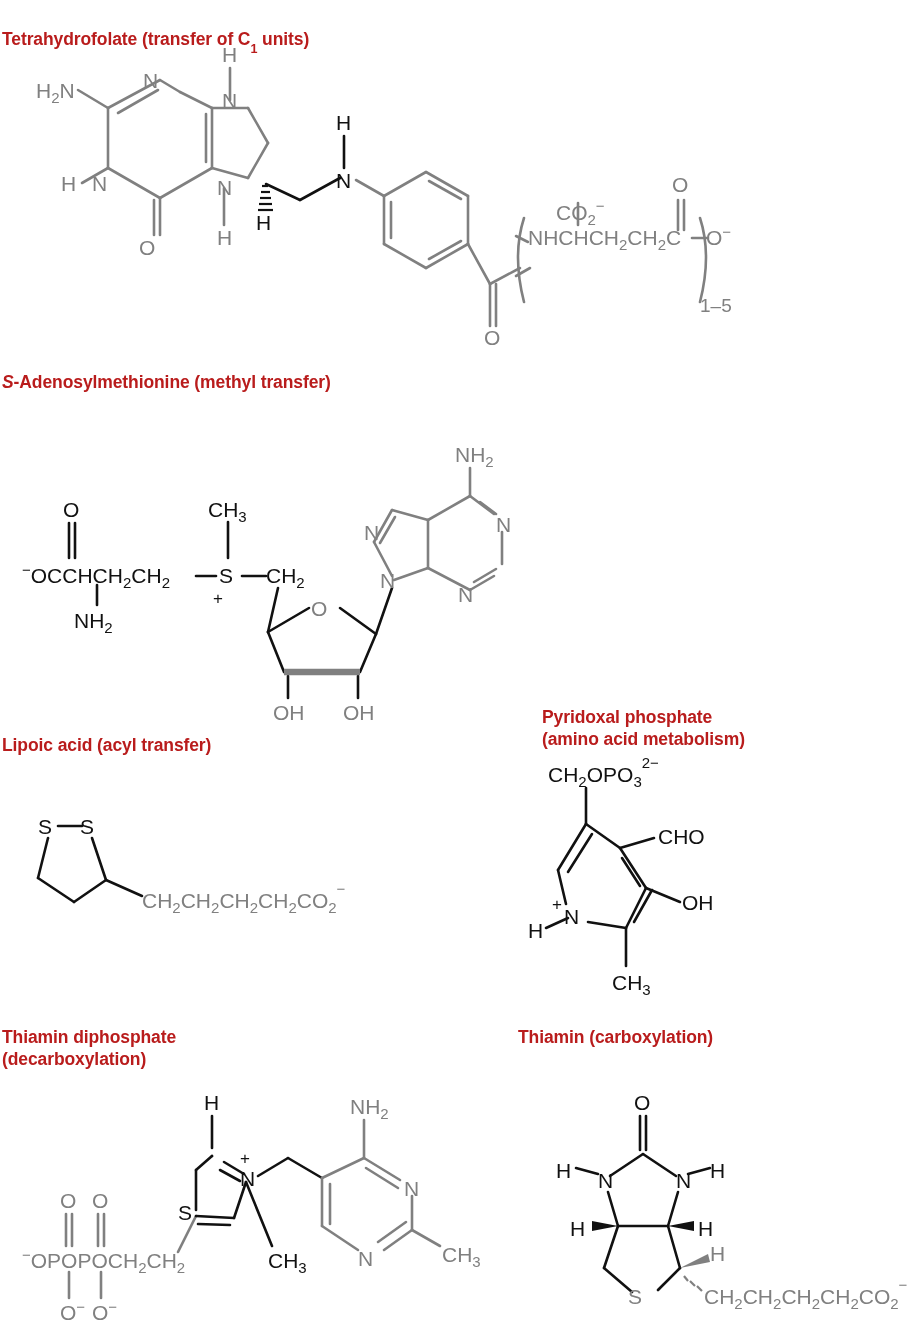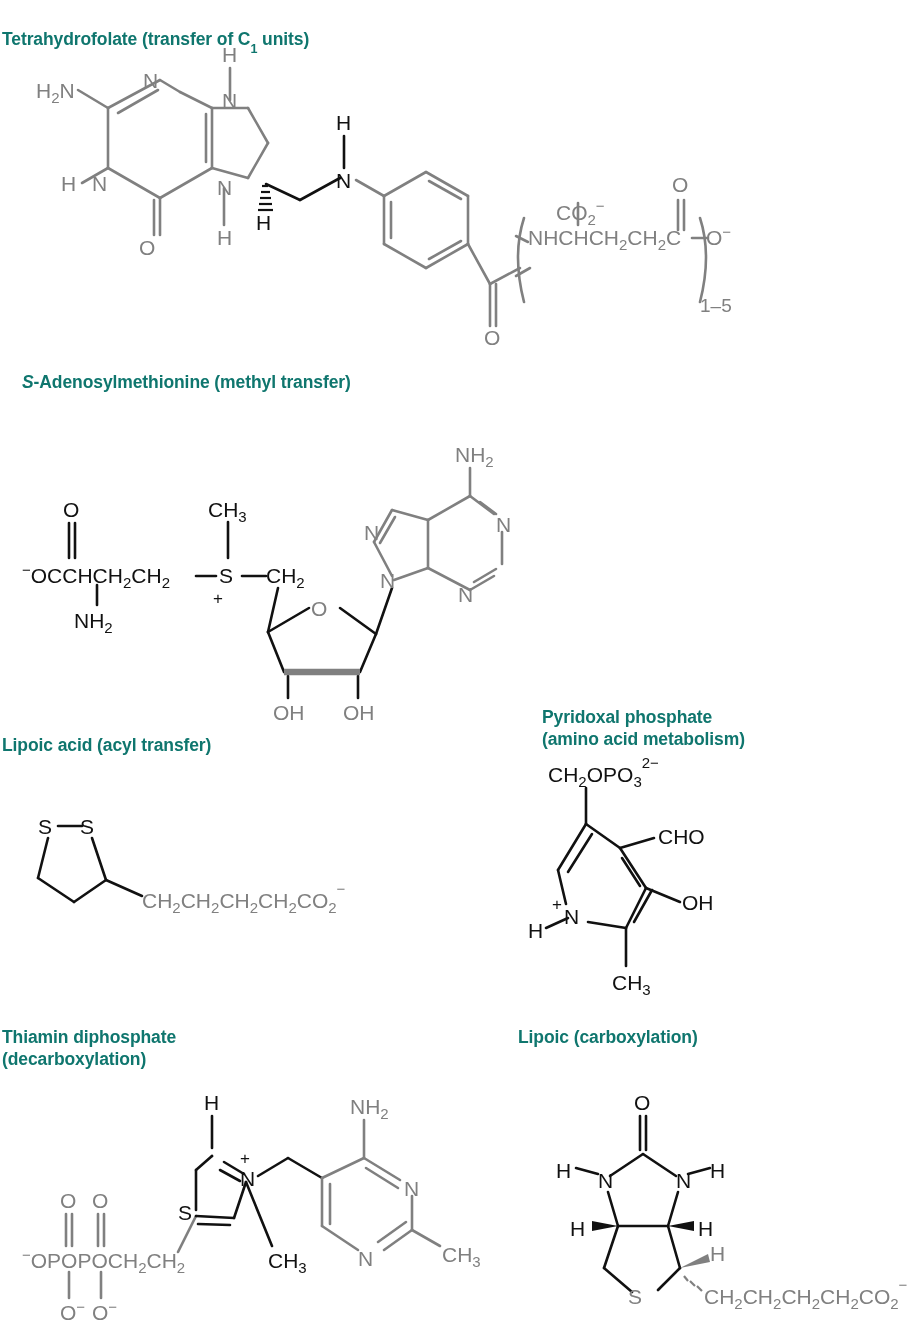--- a/index.html
+++ b/index.html
@@ -4,21 +4,21 @@
 <style>
   html,body{margin:0;padding:0;background:#ffffff;}
   body{
     width:921px;height:1321px;position:relative;overflow:hidden;
     font-family:"Liberation Sans", sans-serif;
     -webkit-font-smoothing:antialiased;
   }
   .panel{position:absolute;}
   .title{
     font-family:"Liberation Sans", sans-serif;
-    font-weight:bold;font-size:17.5px;color:#0f766e;
+    font-weight:bold;font-size:17.5px;color:#b91c1c;
     letter-spacing:-0.1px;line-height:22px;white-space:pre-line;
   }
   .title .ital{font-style:italic;}
   .title sub{font-size:0.72em;line-height:0;position:relative;bottom:-3px;}
   svg{display:block;overflow:visible;}
   svg text{font-family:"Liberation Sans", sans-serif;}
 </style>
 </head>
 <body>
 
@@ -134,21 +134,21 @@
       <text x="556" y="180">CO<tspan font-size="15" dy="5">2</tspan><tspan font-size="15" dy="-14">−</tspan></text>
       <text x="528" y="205">NHCHCH<tspan font-size="15" dy="5">2</tspan><tspan font-size="21" dy="-5">CH</tspan><tspan font-size="15" dy="5">2</tspan><tspan font-size="21" dy="-5">C</tspan></text>
       <text x="672" y="152">O</text>
       <text x="706" y="205">O<tspan font-size="15" dy="-8">−</tspan></text>
       <text x="700" y="272" font-size="19">1–5</text>
     </g>
   </svg>
 </div>
 
 <div class="panel" style="left:0px;top:345px;width:921px;height:345px;">
-  <div class="title" style="position:absolute;left:2px;top:4px;margin-left:20px;">
+  <div class="title" style="position:absolute;left:2px;top:4px;">
     <span class="ital">S</span><span>-Adenosylmethionine (methyl transfer)</span>
   </div>
 
   <svg width="921" height="310" viewBox="0 0 921 310" style="position:absolute;left:0;top:35px;">
     <g stroke="#111111" stroke-width="2.6" fill="none" stroke-linecap="round">
 
       <line x1="69" y1="178" x2="69" y2="143"></line>
       <line x1="75" y1="178" x2="75" y2="143"></line>
 
       <line x1="97" y1="205" x2="97" y2="225"></line>
@@ -350,21 +350,21 @@
       <text x="92" y="242">O<tspan font-size="15" dy="-8">−</tspan></text>
       <text x="350" y="36">NH<tspan font-size="15" dy="5">2</tspan></text>
       <text x="404" y="118">N</text>
       <text x="358" y="188">N</text>
       <text x="442" y="184">CH<tspan font-size="15" dy="5">3</tspan></text>
     </g>
   </svg>
 </div>
 
 <div class="panel" style="left:518px;top:1020px;width:403px;height:301px;">
-  <div class="title" style="position:absolute;left:0px;top:6px;">Lipoic (carboxylation)</div>
+  <div class="title" style="position:absolute;left:0px;top:6px;">Thiamin (carboxylation)</div>
 
   <svg width="403" height="240" viewBox="0 0 403 240" style="position:absolute;left:0;top:58px;">
     <g stroke="#111111" stroke-width="2.6" fill="none" stroke-linecap="round">
 
       <line x1="122" y1="72" x2="122" y2="38"></line>
       <line x1="128" y1="72" x2="128" y2="38"></line>
 
       <line x1="125" y1="76" x2="92" y2="98"></line>
       <line x1="125" y1="76" x2="158" y2="98"></line>
       <line x1="90" y1="114" x2="100" y2="148"></line>

